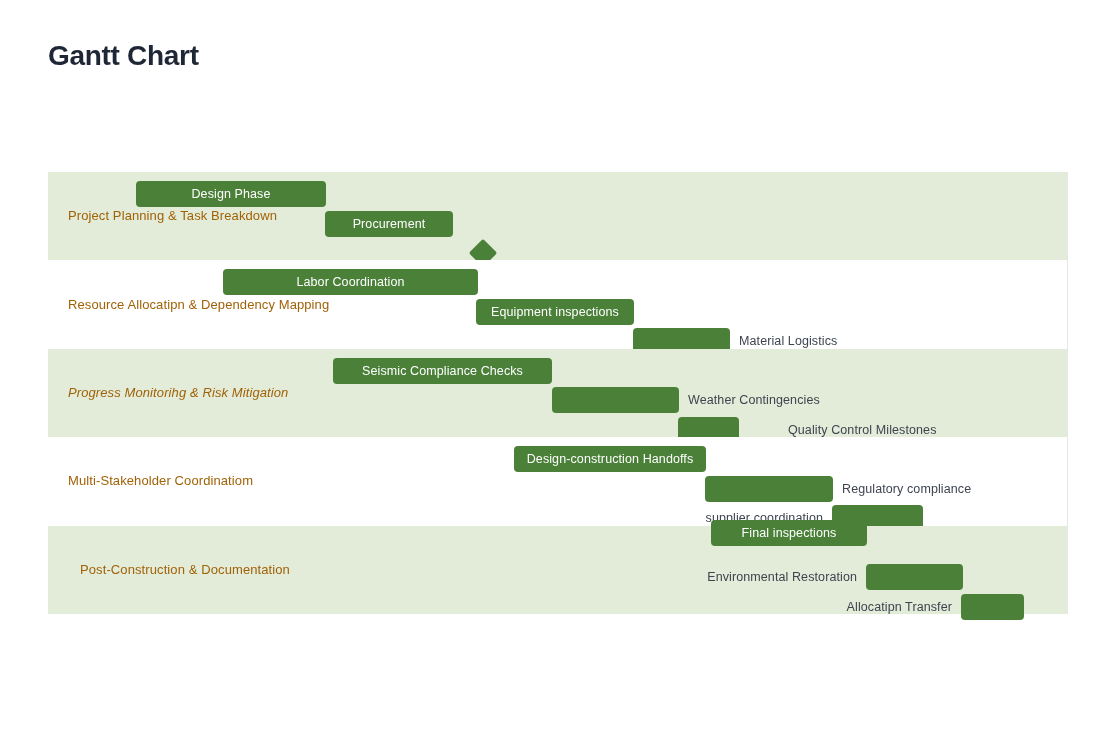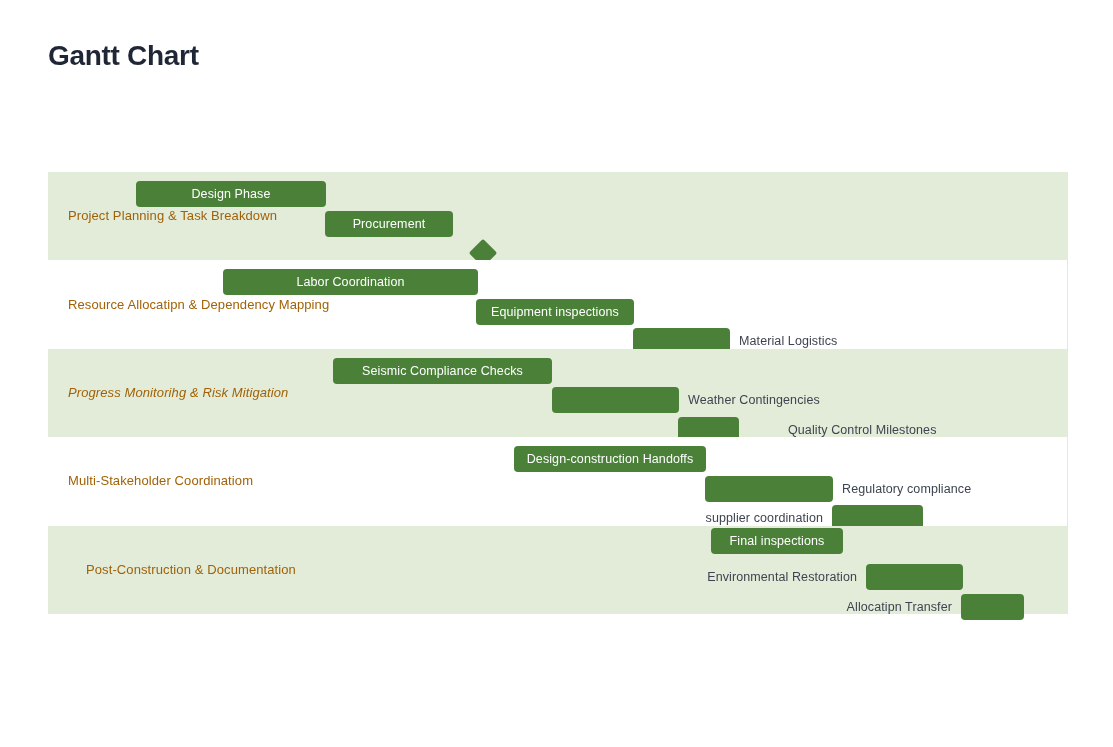--- a/index.html
+++ b/index.html
@@ -150,22 +150,22 @@
       <div class="band plain" style="top: 265.2px; height: 88.4px;"></div>
       <div class="rowlabel" style="left: 20px; top: 301.4px;">Multi-Stakeholder Coordinatiom</div>
       <div class="bar" style="left: 466px; top: 274.2px; width: 192px;">
         <span class="bar-text-inside">Design-construction Handoffs</span>
       </div>
       <div class="bar" style="left: 657px; top: 303.7px; width: 128px;"></div>
       <div class="bar-label-out" style="top: 303.7px; left: 794px;">Regulatory compliance</div>
       <div class="bar" style="left: 784px; top: 333.2px; width: 91px;"></div>
       <div class="bar-label-out" style="top: 333.2px; right: 244px;">supplier coordination</div>
       <div class="band shaded" style="top: 353.6px; height: 88.4px;"></div>
-      <div class="rowlabel" style="left: 38px; top: 389.8px;">Post-Construction &amp; Documentation</div>
-      <div class="bar" style="left: 663px; top: 356px; width: 132px;">
+      <div class="rowlabel" style="left: 32px; top: 389.8px;">Post-Construction &amp; Documentation</div>
+      <div class="bar" style="left: 663px; top: 348px; width: 156px;">
         <span class="bar-text-inside">Final inspections</span>
       </div>
       <div class="bar" style="left: 818px; top: 392.1px; width: 97px;"></div>
       <div class="bar-label-out" style="top: 392.1px; right: 210px;">Environmental Restoration</div>
       <div class="bar" style="left: 913px; top: 421.6px; width: 63px;"></div>
       <div class="bar-label-out" style="top: 421.6px; right: 115px;">Allocatipn Transfer</div>
     </div>
 </div>
 
 </body></html>

